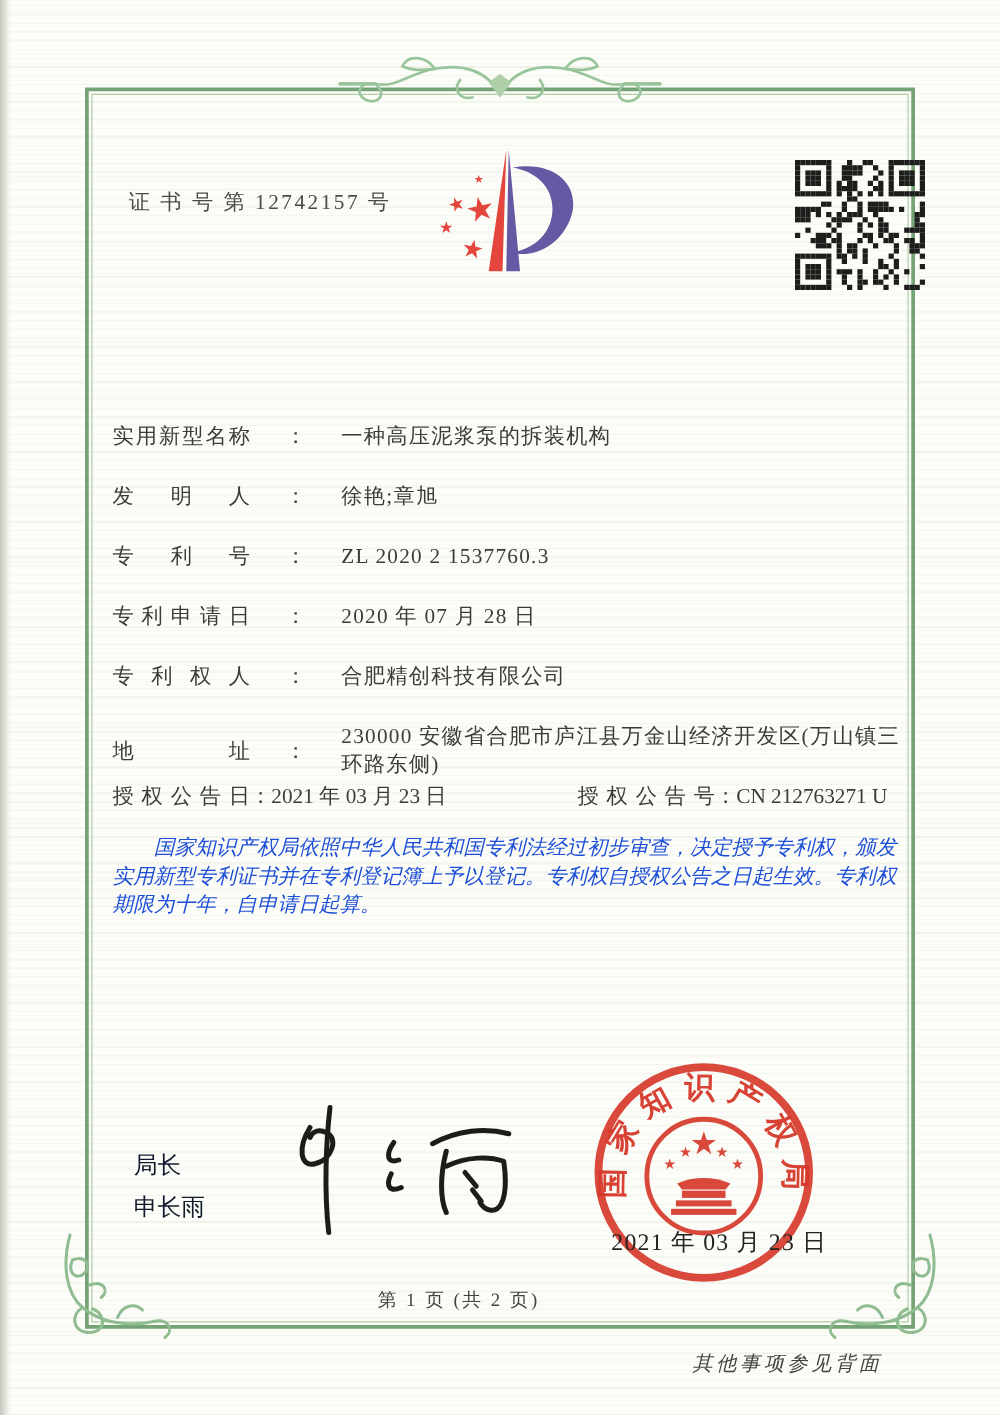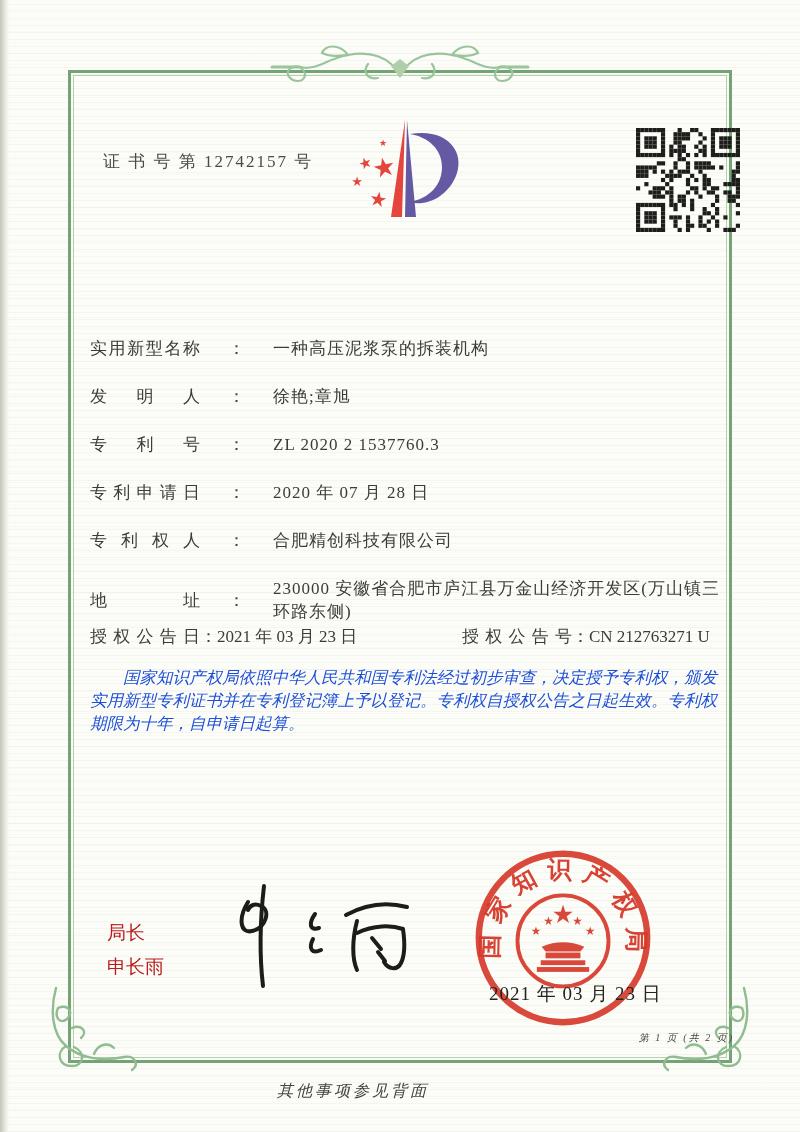--- a/index.html
+++ b/index.html
@@ -39,30 +39,30 @@
   .fvalue{flex:1;letter-spacing:1px;}
   .frow.addr{margin-bottom:2px;}
   .grant-row{display:flex;line-height:23px;}
   .grant-row .pair{display:flex;}
   .grant-row .pair.first{width:372px;}
 
   .paragraphs{position:absolute;left:90px;top:666px;width:634px;
     font-size:16.5px;line-height:23px;color:#1d4ed8;font-style:italic;}
   .paragraphs p{margin:0;text-indent:2em;}
 
-  .signer{position:absolute;left:107px;top:916px;font-size:19px;line-height:34px;color:#b91c1c;}
+  .signer{position:absolute;left:107px;top:916px;font-size:19px;line-height:34px;color:#0f172a;}
   .signature{position:absolute;left:218px;top:880px;width:200px;height:112px;}
 
   .seal{position:absolute;left:471px;top:846px;width:184px;height:184px;}
   .seal-date{position:absolute;left:489px;top:981px;font-size:19px;
     letter-spacing:1px;color:#23231f;z-index:5;}
 
-  .page-footer{position:absolute;left:0;top:1031px;width:734px;text-align:right;
-    font-size:10px;color:#44443e;letter-spacing:2px;font-style:italic;}
-  .back-note{position:absolute;left:0;top:1081px;width:706px;text-align:center;
+  .page-footer{position:absolute;left:0;top:1031px;width:734px;text-align:center;
+    font-size:15px;color:#44443e;letter-spacing:2px;}
+  .back-note{position:absolute;left:0;top:1081px;width:706px;text-align:right;
     font-size:16px;font-style:italic;color:#44443e;letter-spacing:3px;}
 </style>
 </head>
 <body>
 
 <div class="page">
   <div class="paper-lines"></div>
   <div class="scan-edge"></div>
 
   <div class="frame">

